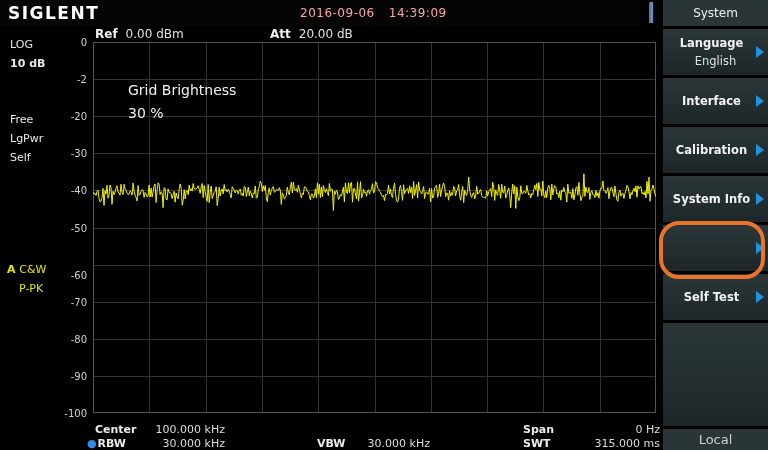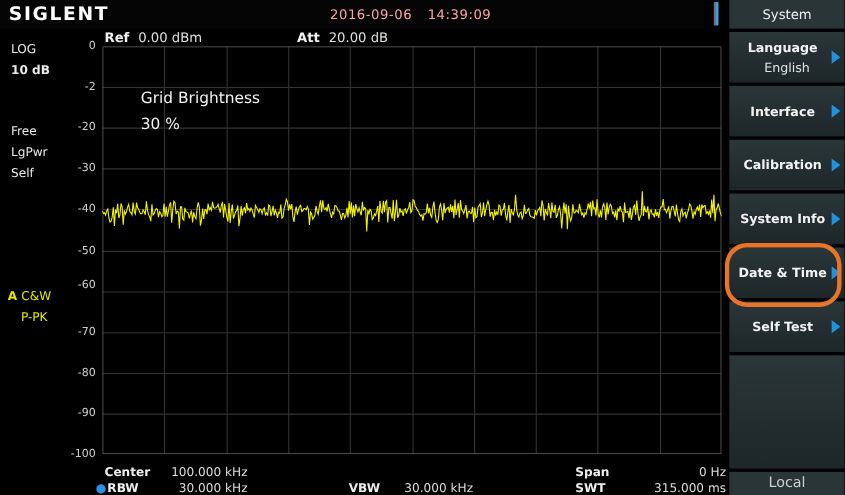--- a/index.html
+++ b/index.html
@@ -75,21 +75,21 @@
     <b>Att</b><span class="v">20.00 dB</span>
   </div>
 
   <div id="yaxis">
       <span style="top: 0px;">0</span>
       <span style="top: 37.1px;">-2</span>
       <span style="top: 74.2px;">-20</span>
       <span style="top: 111.3px;">-30</span>
       <span style="top: 148.4px;">-40</span>
       <span style="top: 185.5px;">-50</span>
-      <span style="top: 217px; margin-left: 36px;">-60</span>
+      <span style="top: 233px; margin-left: 36px;">-60</span>
       <span style="top: 259.7px;">-70</span>
       <span style="top: 296.8px;">-80</span>
       <span style="top: 333.9px;">-90</span>
       <span style="top: 371px;">-100</span>
     </div>
 
   <div id="graph">
     <svg id="plot" width="563" height="371" viewBox="0 0 563 371">
         <line x1="56.5" y1="0" x2="56.5" y2="371" stroke="#333333" stroke-width="1"></line>
         <line x1="113.5" y1="0" x2="113.5" y2="371" stroke="#333333" stroke-width="1"></line>
@@ -144,21 +144,20 @@
     </div>
     <div class="mbtn">
       <span class="mlabel">Calibration</span>
       <span class="arrow"></span>
     </div>
     <div class="mbtn">
       <span class="mlabel">System Info</span>
       <span class="arrow"></span>
     </div>
     <div class="mbtn">
-      <span class="mlabel">Date &amp; Time</span>
       <span class="arrow"></span>
     </div>
     <div class="mbtn">
       <span class="mlabel">Self Test</span>
       <span class="arrow"></span>
     </div>
     <div class="mbtn empty">
       <span class="mlabel"></span>
     </div>
 

